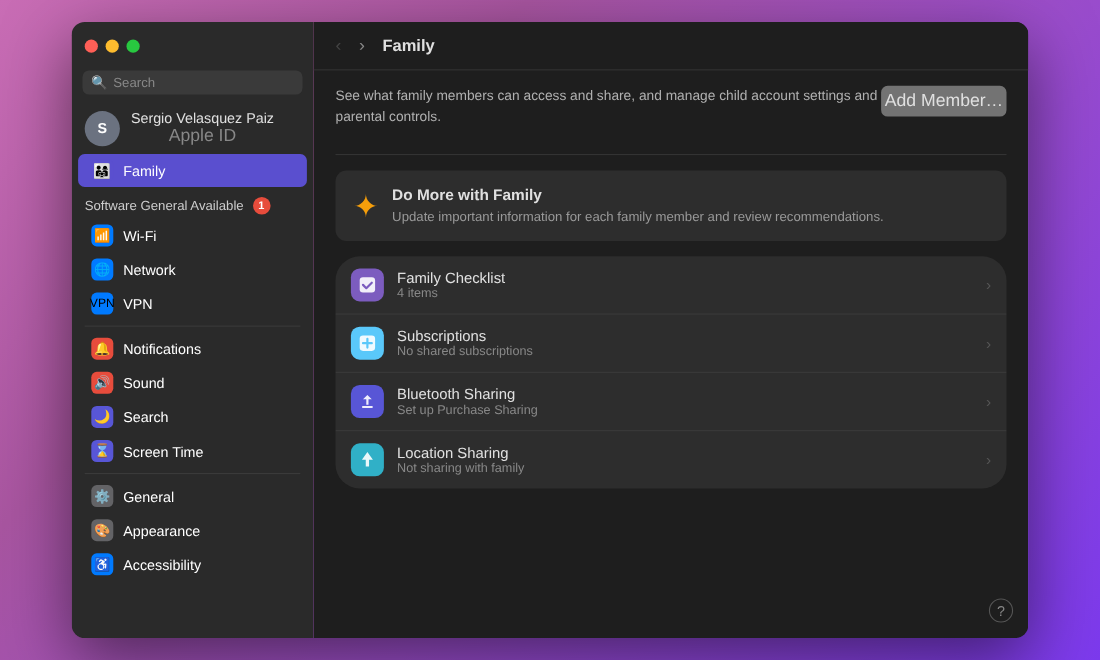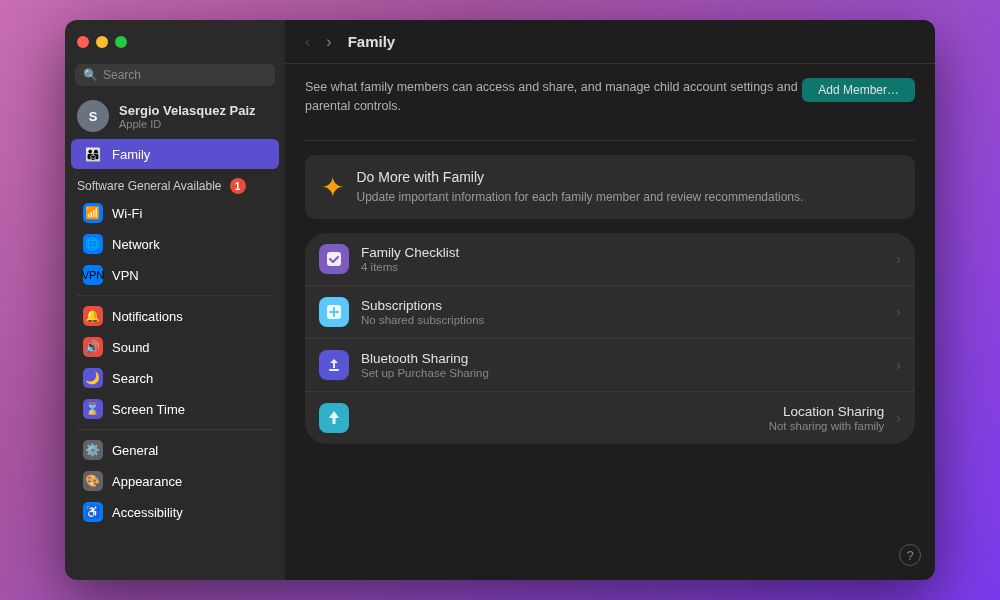--- a/index.html
+++ b/index.html
@@ -100,22 +100,22 @@
       display: flex;
       align-items: center;
       justify-content: center;
       color: white;
       font-size: 13px;
       font-weight: 600;
       flex-shrink: 0;
     }
 
     .user-info { display: flex; flex-direction: column; }
-    .user-name { color: #e0e0e0; font-size: 13px; font-weight: 700; }
-    .user-sub { color: #888; font-size: 11px; }
+    .user-name { color: #e0e0e0; font-size: 13px; font-weight: 400; }
+    .user-sub { color: #888; font-size: 16px; text-align: center; }
 
     .sidebar-item {
       display: flex;
       align-items: center;
       gap: 9px;
       padding: 5px 12px;
       cursor: pointer;
       border-radius: 6px;
       margin: 1px 6px;
     }
@@ -232,25 +232,25 @@
 
     .description-text {
       color: #b0b0b0;
       font-size: 12.5px;
       line-height: 1.5;
       margin-bottom: 12px;
     }
 
     .add-member-btn {
       float: right;
-      background: #0f766e;
+      background: #737373;
       border: none;
       color: #e0e0e0;
-      font-size: 12px;
-      padding: 5px 16px;
+      font-size: 16px;
+      padding: 5px 3px;
       border-radius: 6px;
       cursor: pointer;
     }
 
     .clearfix::after { content: ''; display: table; clear: both; }
 
     .promo-card {
       background: #2d2d2d;
       border-radius: 10px;
       padding: 14px 16px;
@@ -263,21 +263,21 @@
     .promo-icon {
       font-size: 28px;
       color: #f59e0b;
       flex-shrink: 0;
       margin-top: 2px;
     }
 
     .promo-title {
       color: #e0e0e0;
       font-size: 14px;
-      font-weight: 400;
+      font-weight: 700;
       margin-bottom: 4px;
     }
 
     .promo-desc {
       color: #999;
       font-size: 12px;
       line-height: 1.4;
     }
 
     .list-section {
@@ -289,21 +289,21 @@
 
     .list-row {
       display: flex;
       align-items: center;
       padding: 11px 14px;
       gap: 12px;
       cursor: pointer;
       border-bottom: 1px solid #3a3a3a;
     }
 
-    .list-row:last-child { border-bottom: none; text-align: right; }
+    .list-row:last-child { border-bottom: none; }
 
     .list-icon {
       width: 30px;
       height: 30px;
       border-radius: 8px;
       display: flex;
       align-items: center;
       justify-content: center;
       font-size: 16px;
       flex-shrink: 0;

